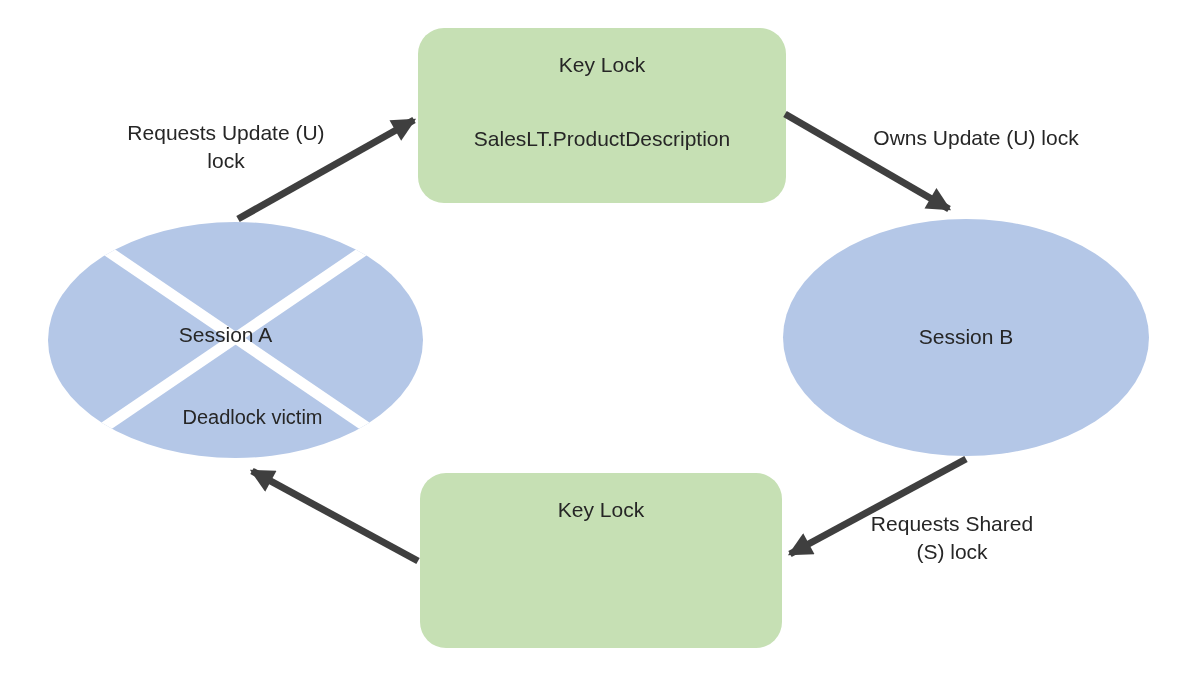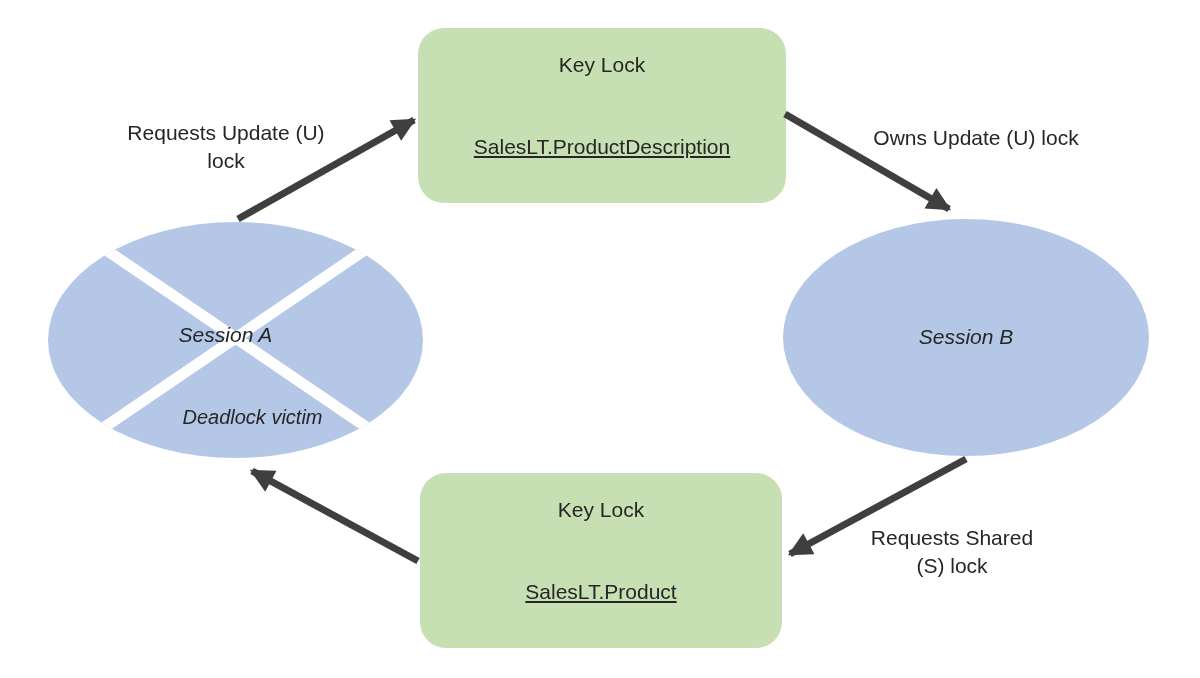--- a/index.html
+++ b/index.html
@@ -26,41 +26,40 @@
   .lock-top    { left: 418px; top: 28px;  width: 368px; height: 175px; }
   .lock-bottom { left: 420px; top: 473px; width: 362px; height: 175px; }
   .lock-title, .lock-resource {
     position: absolute;
     left: 0; right: 0;
     text-align: center;
     font-size: 21px;
     line-height: 22px;
   }
   .lock-title    { top: 26px; }
-  .lock-resource { top: 108px; text-decoration: underline; }
+  .lock-resource { top: 100px; }
   
   .session {
     position: absolute;
     background: var(--session-fill, #b4c7e7);
     border-radius: 50%;
     overflow: hidden;
   }
   .session-a { left: 48px;  top: 222px; width: 375px; height: 236px; }
   .session-b { left: 783px; top: 219px; width: 366px; height: 237px; }
   .cross {
     position: absolute;
     left: 0; top: 0;
     width: 100%; height: 100%;
   }
   .cross line { stroke: var(--cross, #ffffff); stroke-width: 11; }
   .session-label, .victim-label {
     position: absolute;
     left: 0; right: 0;
     text-align: center;
-    font-style: italic;
   }
   .session-label { font-size: 21px; line-height: 22px; }
   .session-a .session-label { top: 102px; transform: translateX(-10px); }
   .session-b .session-label { top: 107px; }
   .victim-label { top: 183px; font-size: 20px; line-height: 24px; transform: translateX(17px); }
   
   .arrows {
     position: absolute;
     left: 0; top: 0;
     width: 1200px; height: 678px;
@@ -72,36 +71,35 @@
   .edge-label {
     position: absolute;
     width: 300px;
     text-align: center;
     font-size: 21px;
     line-height: 28px;
   }
   .edge-label span { display: block; }
   .label-requests-update { left: 76px;  top: 119px; }
   .label-owns-update     { left: 826px; top: 124px; }
-  .label-requests-shared { left: 802px; top: 524px; }
+  .label-requests-shared { left: 802px; top: 510px; }
   .label-owns-exclusive  { left: 83px;  top: 533px; }
 </style>
 </head>
 <body>
 
 <div class="canvas">
 
   <div class="lock-box lock-top">
     <div class="lock-title">Key Lock</div>
     <div class="lock-resource">SalesLT.ProductDescription</div>
   </div>
 
   <div class="lock-box lock-bottom">
     <div class="lock-title">Key Lock</div>
-    <div class="lock-resource">SalesLT.Product</div>
   </div>
 
   <div class="session session-a">
     <svg class="cross" viewBox="0 0 375 236" preserveAspectRatio="none" aria-hidden="true">
       <line x1="-30" y1="-32" x2="405" y2="264"></line>
       <line x1="405" y1="-32" x2="-30" y2="264"></line>
     </svg>
     <div class="session-label">Session A</div>
     <div class="victim-label">Deadlock victim</div>
   </div>

